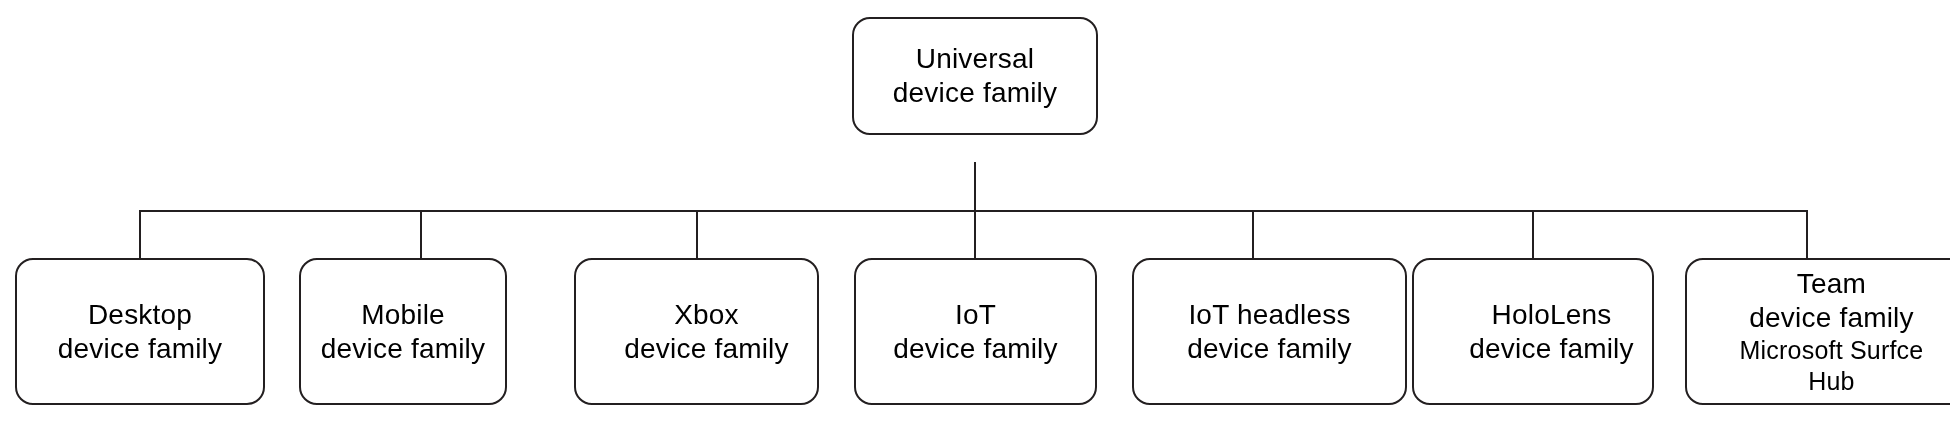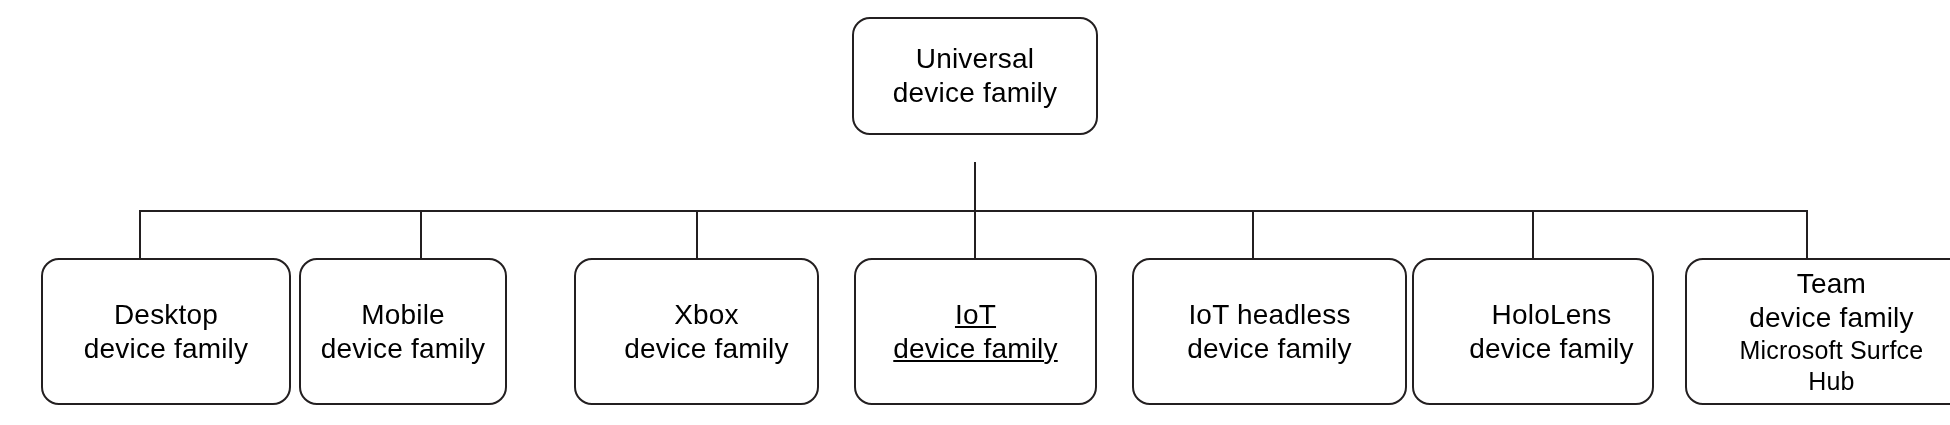--- a/index.html
+++ b/index.html
@@ -54,42 +54,42 @@
 
   <div class="connector v-line" style="left:974px; top:162px; height:96px;"></div>
   <div class="connector h-line" style="left:139px; top:210px; width:1669px;"></div>
   <div class="connector v-line" style="left:139px; top:210px; height:48px;"></div>
   <div class="connector v-line" style="left:420px; top:210px; height:48px;"></div>
   <div class="connector v-line" style="left:696px; top:210px; height:48px;"></div>
   <div class="connector v-line" style="left:1252px; top:210px; height:48px;"></div>
   <div class="connector v-line" style="left:1532px; top:210px; height:48px;"></div>
   <div class="connector v-line" style="left:1806px; top:210px; height:48px;"></div>
 
-  <div class="node child-node" style="left:15px; width:250px;margin-left:26px;">
+  <div class="node child-node" style="left:15px; width:250px;">
     <div class="node-label">
       <span class="line">Desktop</span>
       <span class="line">device family</span>
     </div>
   </div>
 
   <div class="node child-node" style="left:299px; width:208px;">
     <div class="node-label">
       <span class="line">Mobile</span>
       <span class="line">device family</span>
     </div>
   </div>
 
   <div class="node child-node" style="left:574px; width:245px;padding-left:20px;">
     <div class="node-label">
       <span class="line">Xbox</span>
       <span class="line">device family</span>
     </div>
   </div>
 
-  <div class="node child-node" style="left:854px; width:243px;text-decoration:underline;">
+  <div class="node child-node" style="left:854px; width:243px;">
     <div class="node-label">
       <span class="line">IoT</span>
       <span class="line">device family</span>
     </div>
   </div>
 
   <div class="node child-node" style="left:1132px; width:275px;">
     <div class="node-label">
       <span class="line">IoT headless</span>
       <span class="line">device family</span>

